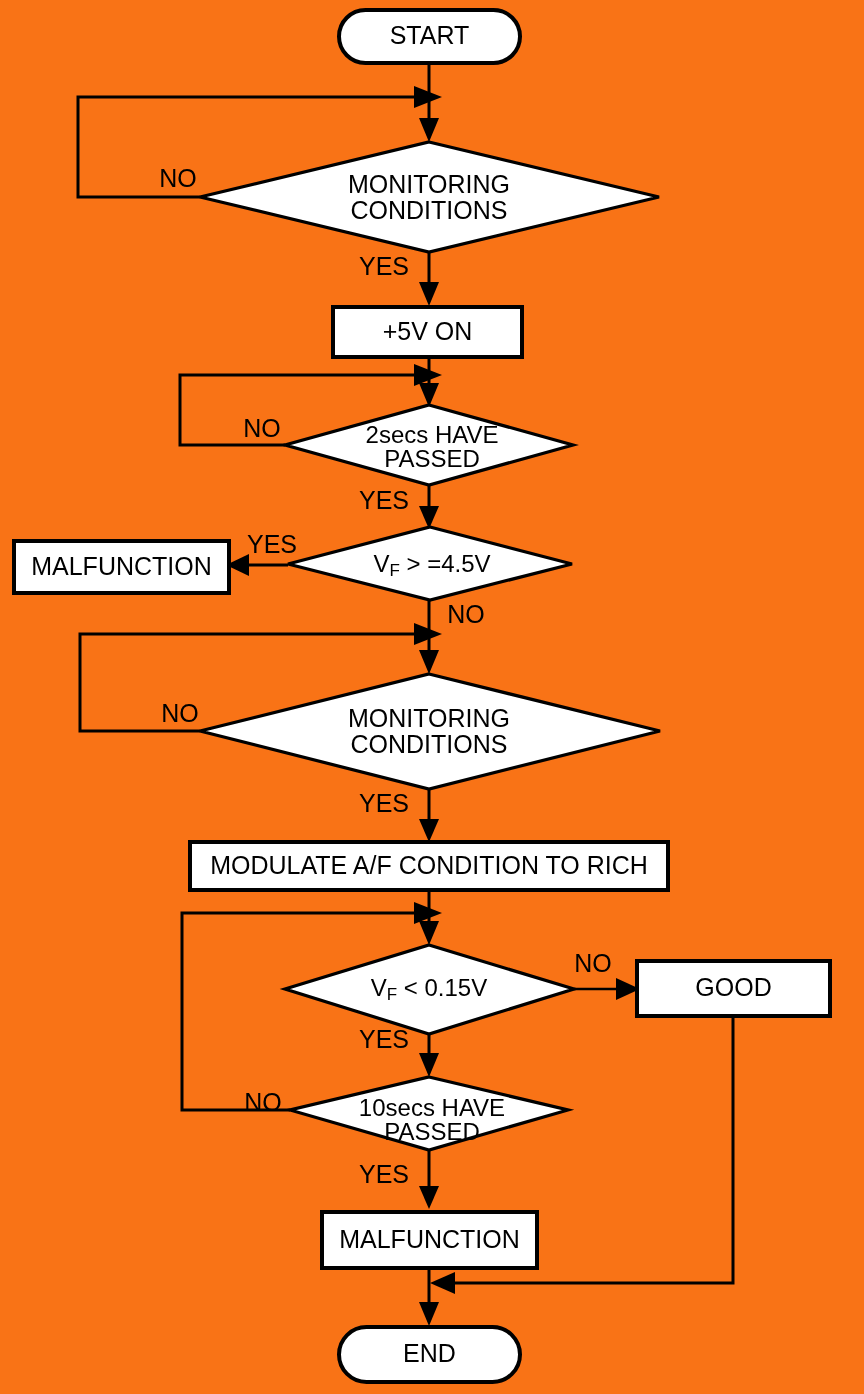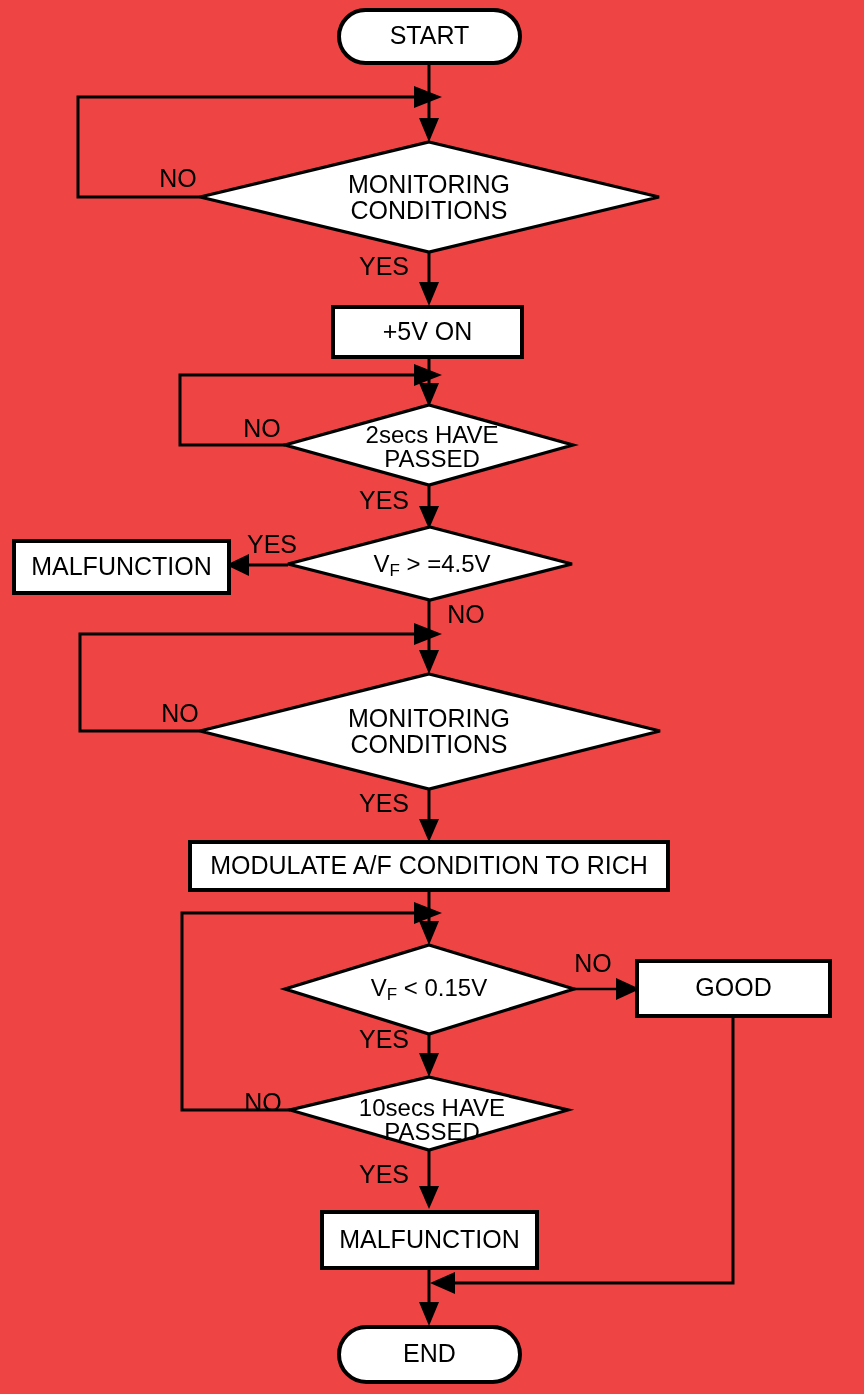--- a/index.html
+++ b/index.html
@@ -7,21 +7,21 @@
     padding: 0;
     background: #ffffff;
   }
   body {
     font-family: "Liberation Sans", sans-serif;
   }
   #canvas {
     position: relative;
     width: 864px;
     height: 1394px;
-    background: #ef4444;
+    background: #f97316;
     overflow: hidden;
   }
   svg.flow {
     display: block;
     width: 864px;
     height: 1394px;
   }
   .shape-stroke {
     fill: #ffffff;
     stroke: #000000;

